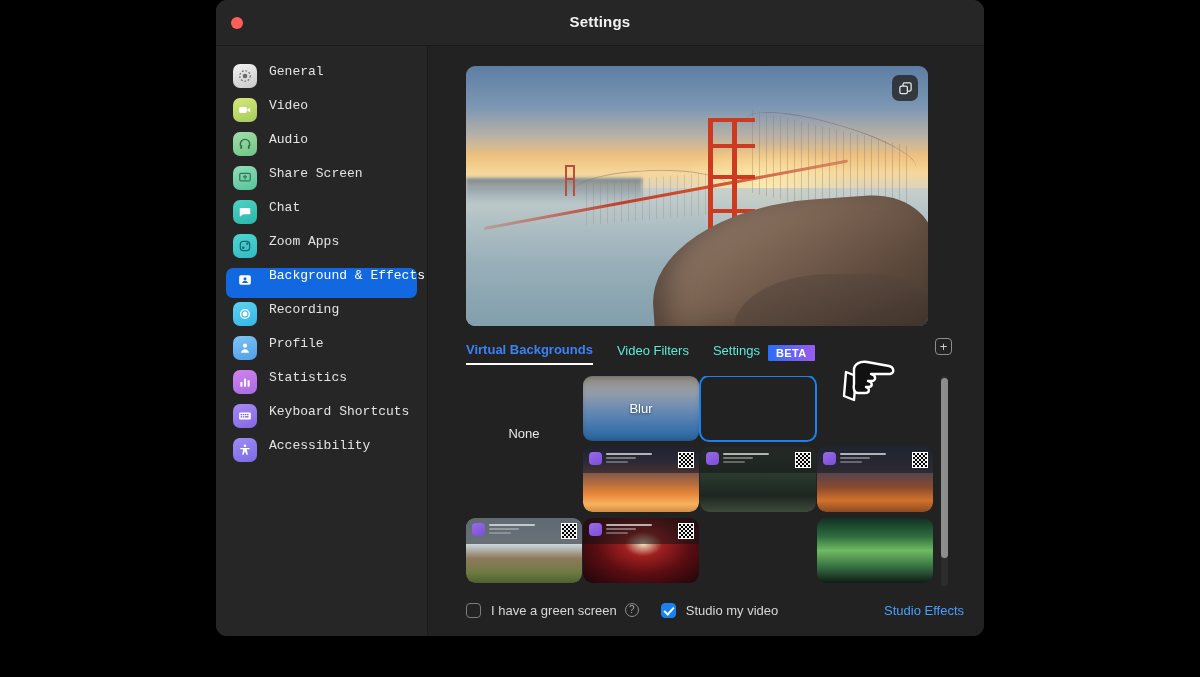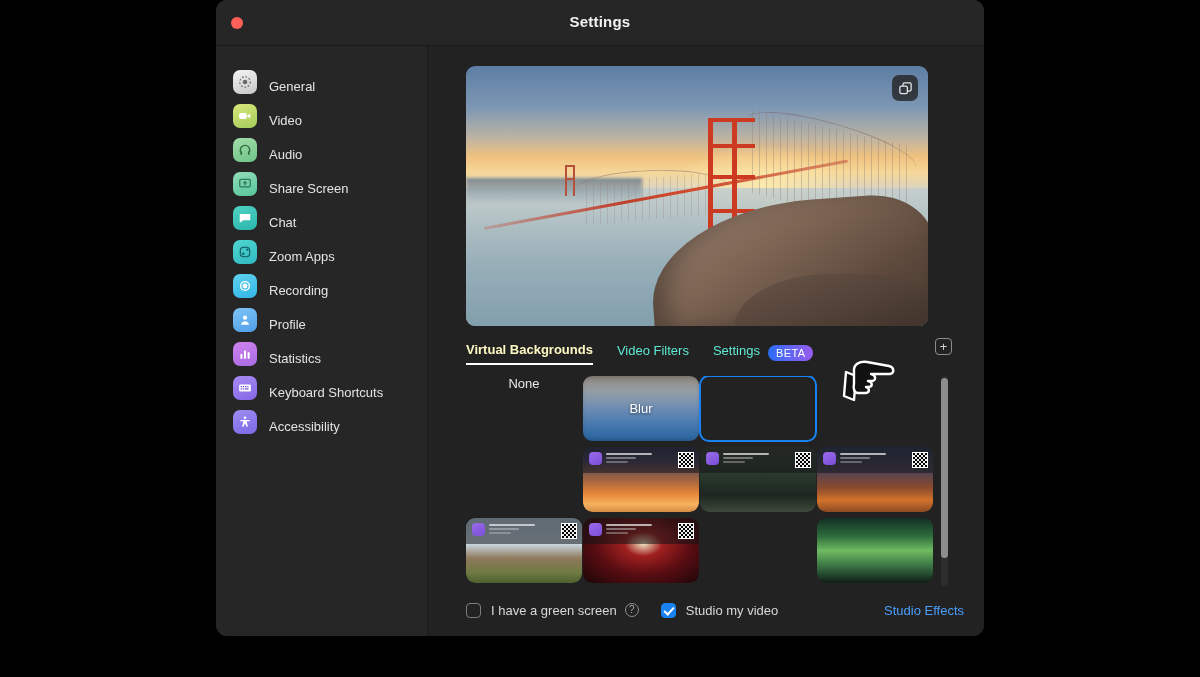--- a/index.html
+++ b/index.html
@@ -51,26 +51,27 @@
 
   
   #sidebar {
     width: 212px;
     background: #262626;
     border-right: 1px solid #1a1a1a;
     padding-top: 14px;
     flex: 0 0 212px;
   }
   .nav-item {
-    display: flex; align-items: flex-end;
+    display: flex; align-items: flex-start;
     height: 30px;
     margin: 4px 10px;
     padding-left: 7px;
     border-radius: 7px;
     cursor: pointer;
+    font-family: Liberation Mono, monospace;
   }
   .nav-item.active { background: #1268e0; }
   .nav-ico {
     width: 24px; height: 24px;
     border-radius: 7px;
     flex: 0 0 24px;
     display: flex; align-items: center; justify-content: center;
     margin-right: 12px;
     font-size: 13px;
     color: #fff;
@@ -221,32 +222,32 @@
   }
   .tab {
     font-size: 13px;
     color: #5eead4;
     margin-right: 24px;
     padding-bottom: 6px;
     cursor: pointer;
     white-space: nowrap;
   }
   .tab.active {
-    color: #fef9c3;
+    color: #3b82f6;
     font-weight: bold;
     border-bottom: 2px solid #ffffff;
     text-align: right;
   }
   #beta-badge {
     display:inline-block;
     margin-left: -16px;
     padding: 2px 8px;
-    border-radius: 8px;
+    border-radius: 1px;
     font-size: 11px;
-    font-weight: normal;
+    font-weight: bold;
     color: #fff;
     background: linear-gradient(to right, #2a6df5, #9a5cf0);
     letter-spacing: .4px;
   }
   #add-btn {
     position:absolute;
     right: 12px; top: -2px;
     width: 17px; height: 17px;
     border: 1px solid #8d8d8d;
     border-radius: 4px;
@@ -286,21 +287,21 @@
   .thumb.selected .thumb-inner {
     inset: 4px;
     border-radius: 7px;
   }
   .thumb.selected {
     outline: 2px solid #1a82f0;
     outline-offset: -1px;
   }
   .thumb-none {
     background: transparent;
-    display:flex; align-items:flex-start; justify-content:center;
+    display:flex; align-items:flex-end; justify-content:center;
   }
   .thumb-label {
     position:absolute; inset:0;
     display:flex; align-items:center; justify-content:center;
     color:#fff; font-size:13px;
     text-shadow: 0 1px 3px rgba(0,0,0,.55);
     pointer-events:none;
   }
   .none-label { color:#e8e8e8; font-size:13px; }
 
@@ -506,20 +507,30 @@
         <span class="nav-ico ic-apps">
           <svg class="glyph" viewBox="0 0 24 24" fill="none" stroke="#17696e" stroke-width="2.2">
               <path d="M4 9a5 5 0 015-5h6a5 5 0 015 5v6a5 5 0 01-5 5H9a5 5 0 01-5-5z"></path>
               <circle cx="9" cy="15" r="2.2" fill="#17696e" stroke="none"></circle>
               <circle cx="16" cy="8" r="2" fill="#17696e" stroke="none"></circle>
             </svg>
         </span>
         <span class="nav-label">Zoom Apps</span>
       </div>
 
+      <div class="nav-item active">
+        <span class="nav-ico ic-bg">
+          <svg class="glyph" viewBox="0 0 24 24" fill="#fff">
+              <rect x="2" y="4" width="20" height="16" rx="3"></rect>
+              <circle cx="12" cy="10" r="2.6" fill="#1268e0"></circle>
+              <path d="M7 17c1-2.6 3-3.6 5-3.6s4 1 5 3.6z" fill="#1268e0"></path>
+            </svg>
+        </span>
+        <span class="nav-label">Background &amp; Effects</span>
+      </div>
 
       <div class="nav-item">
         <span class="nav-ico ic-recording">
           <svg class="glyph" viewBox="0 0 24 24" fill="none" stroke="#fff" stroke-width="2.4">
               <circle cx="12" cy="12" r="7.5"></circle>
               <circle cx="12" cy="12" r="3" fill="#fff"></circle>
             </svg>
         </span>
         <span class="nav-label">Recording</span>
       </div>

